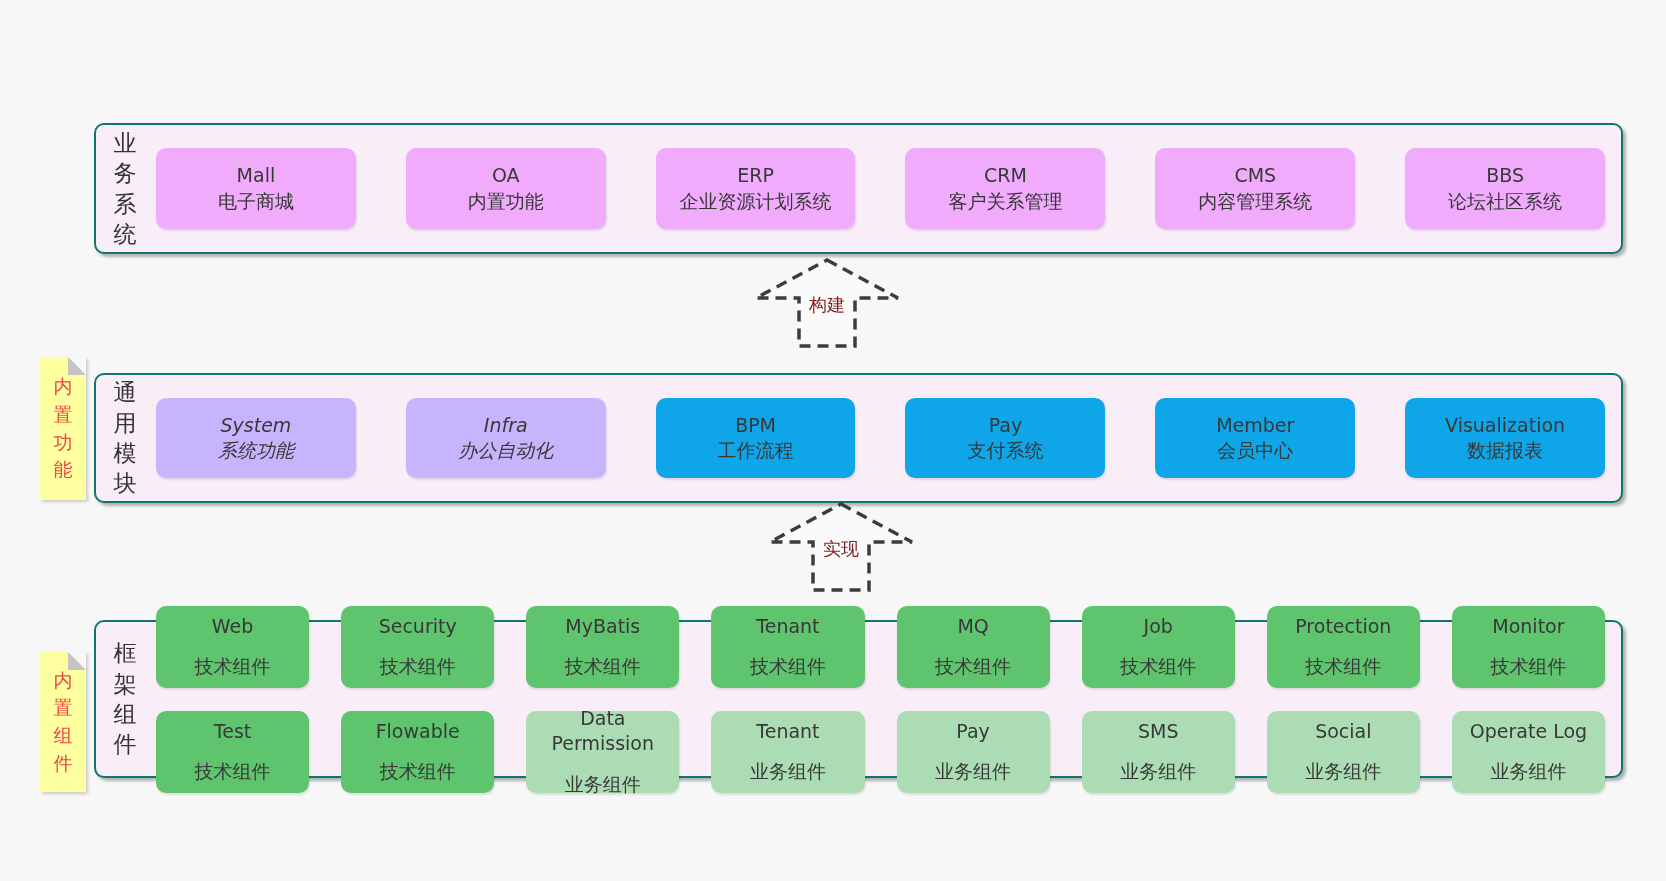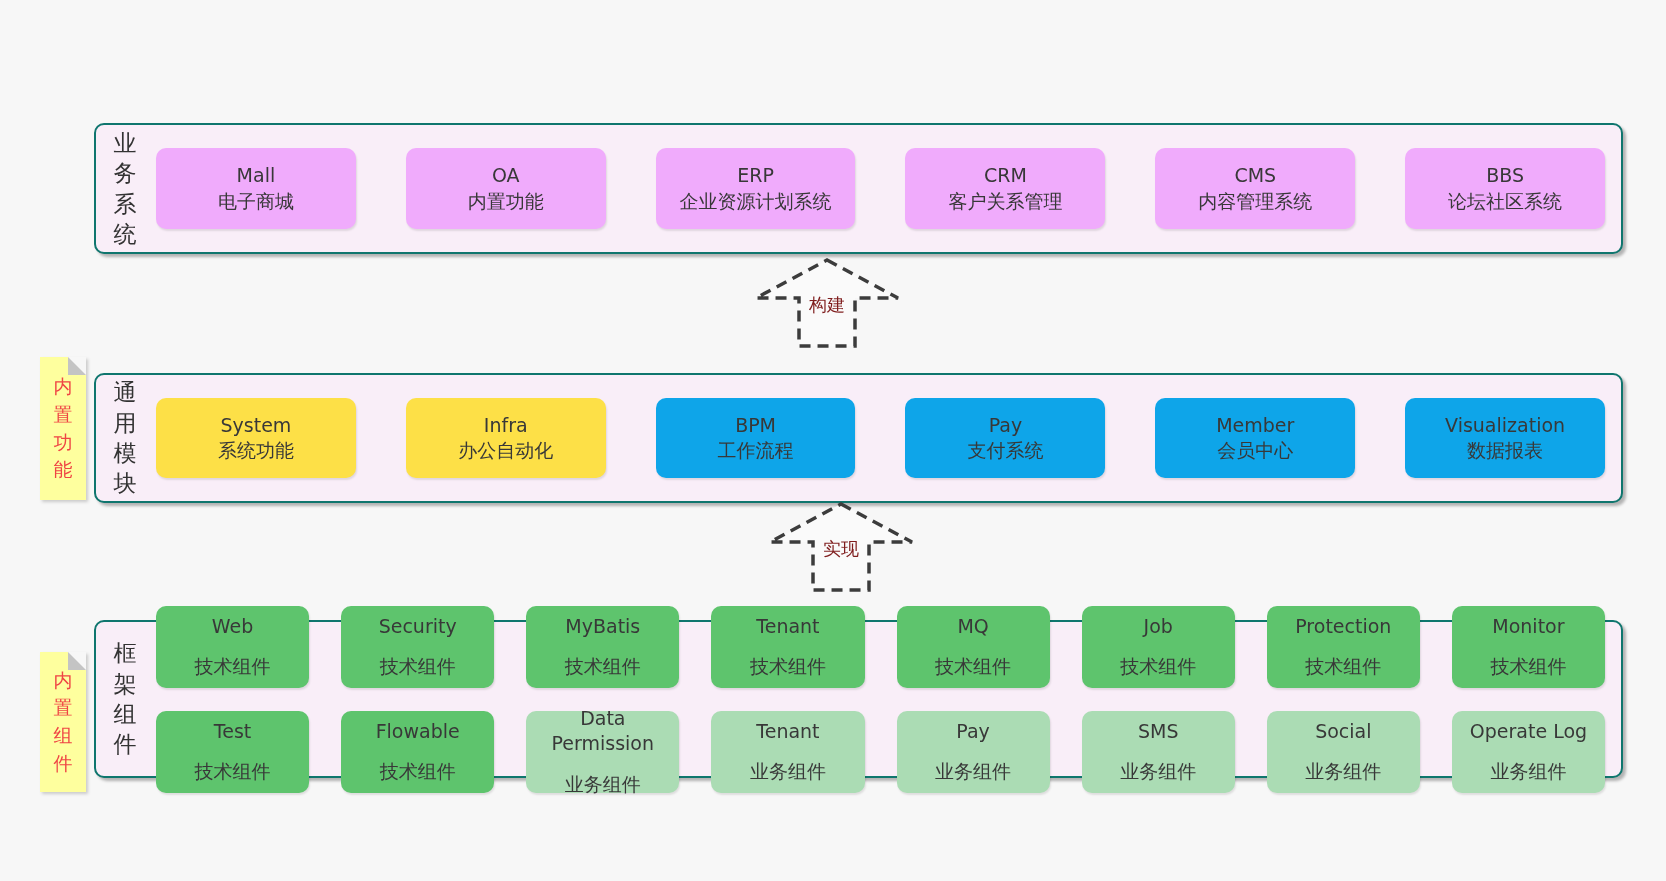--- a/index.html
+++ b/index.html
@@ -44,21 +44,21 @@
 
   .box{
     border-radius:10px;
     display:flex;flex-direction:column;align-items:center;justify-content:center;
     text-align:center;font-size:19px;line-height:1.32;color:#383838;
     padding:0 8px;box-sizing:border-box;
     box-shadow:1px 2px 2px rgba(0,0,0,.10);
   }
   .h81{height:81px;} .h80{height:80px;} .h82{height:82px;gap:15px;}
   .c-blue{background:#f0abfc;}
-  .c-red{background:#fde047;}
+  .c-red{background:#c4b5fd;font-style:italic;}
   .c-pink{background:#0ea5e9;}
   .c-green{background:#5ec46d;}
   .c-lgreen{background:#abdcb4;}
 
   
   .note{
     position:absolute;left:40px;width:46px;
     background:#feff9e;
     box-shadow:2px 2px 3px rgba(0,0,0,.18);
     display:flex;align-items:center;justify-content:center;

